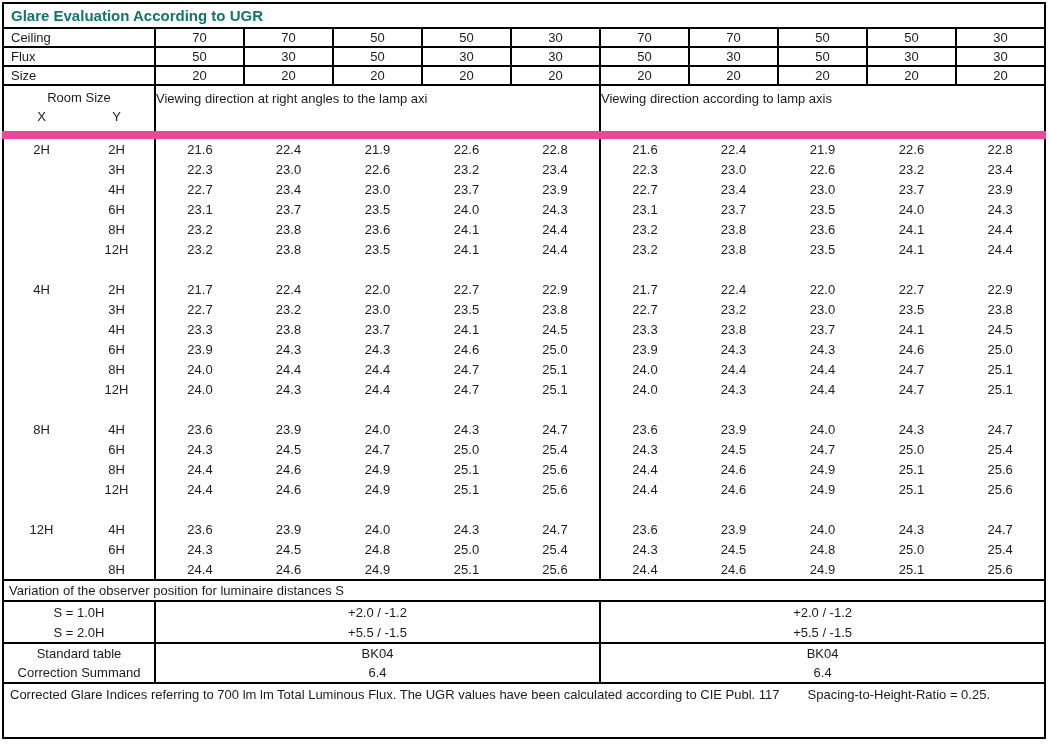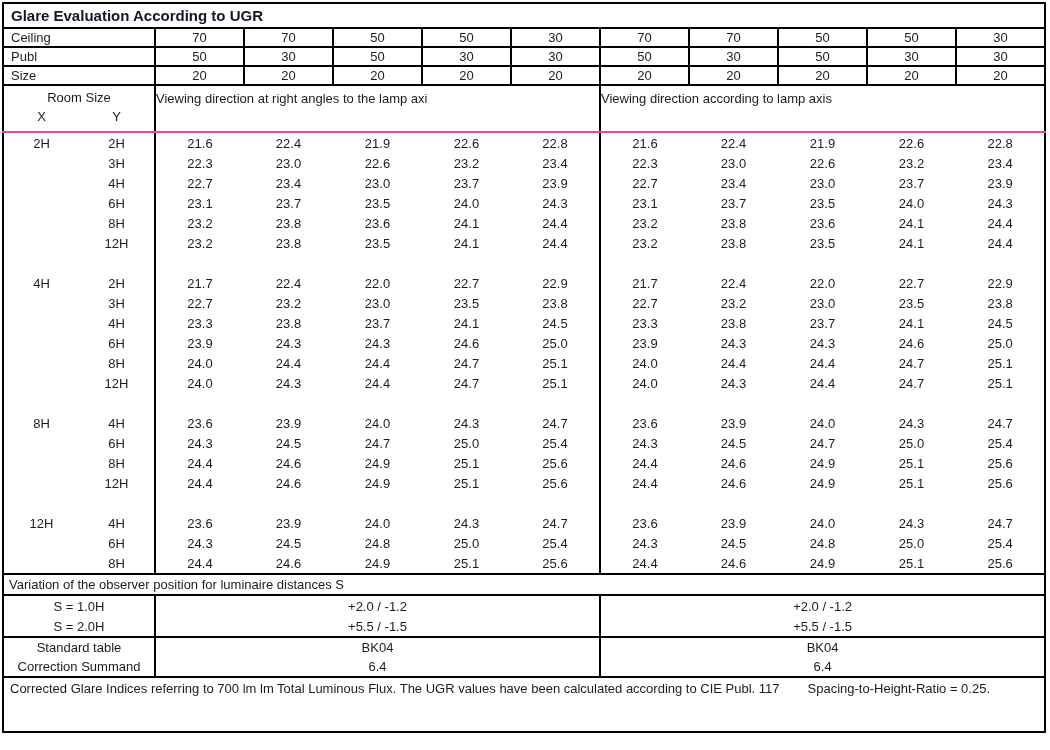--- a/index.html
+++ b/index.html
@@ -11,29 +11,29 @@
   table.ugr{
     border-collapse:collapse;table-layout:fixed;width:1042px;
     border:2px solid #000;
   }
   td{
     padding:0;font-size:13px;white-space:nowrap;overflow:hidden;
     color:#1c1c1c;
   }
   
   .title-row td{
-    height:23px;font-size:15px;font-weight:bold;color:#0f172a;
+    height:23px;font-size:15px;font-weight:bold;color:#0f766e;
     text-align:left;padding-left:7px;border-bottom:2px solid #000;
     vertical-align:middle;
   }
   
   #surface-body td{border:2px solid #000;height:17px;text-align:center;vertical-align:middle;}
   #surface-body td.s-label{text-align:left;padding-left:7px;}
   
-  .header-row td{border-bottom:2px solid #ec4899;height:40px;vertical-align:top;border-radius:13px;}
+  .header-row td{border-bottom:8px solid #ec4899;height:40px;vertical-align:top;border-radius:13px;}
   .roomsize{border-right:2px solid #000;}
   .rs-top{text-align:center;padding-top:4px;height:19px;}
   .rs-xy{display:flex;}
   .rs-xy span{flex:1;text-align:center;}
   .section-head{padding-top:5px;border-right:2px solid #000;}
   
   #data-body td{height:20px;text-align:center;vertical-align:middle;}
   .cx{border:none;}
   .cy{border-right:2px solid #000;}
   .c5{border-right:2px solid #000;}
@@ -92,21 +92,21 @@
           <td class="s-val">50</td>
           <td class="s-val">50</td>
           <td class="s-val">30</td>
           <td class="s-val">70</td>
           <td class="s-val">70</td>
           <td class="s-val">50</td>
           <td class="s-val">50</td>
           <td class="s-val">30</td>
         </tr>
         <tr>
-          <td class="s-label" colspan="2">Publ</td>
+          <td class="s-label" colspan="2">Flux</td>
           <td class="s-val">50</td>
           <td class="s-val">30</td>
           <td class="s-val">50</td>
           <td class="s-val">30</td>
           <td class="s-val">30</td>
           <td class="s-val">50</td>
           <td class="s-val">30</td>
           <td class="s-val">50</td>
           <td class="s-val">30</td>
           <td class="s-val">30</td>

